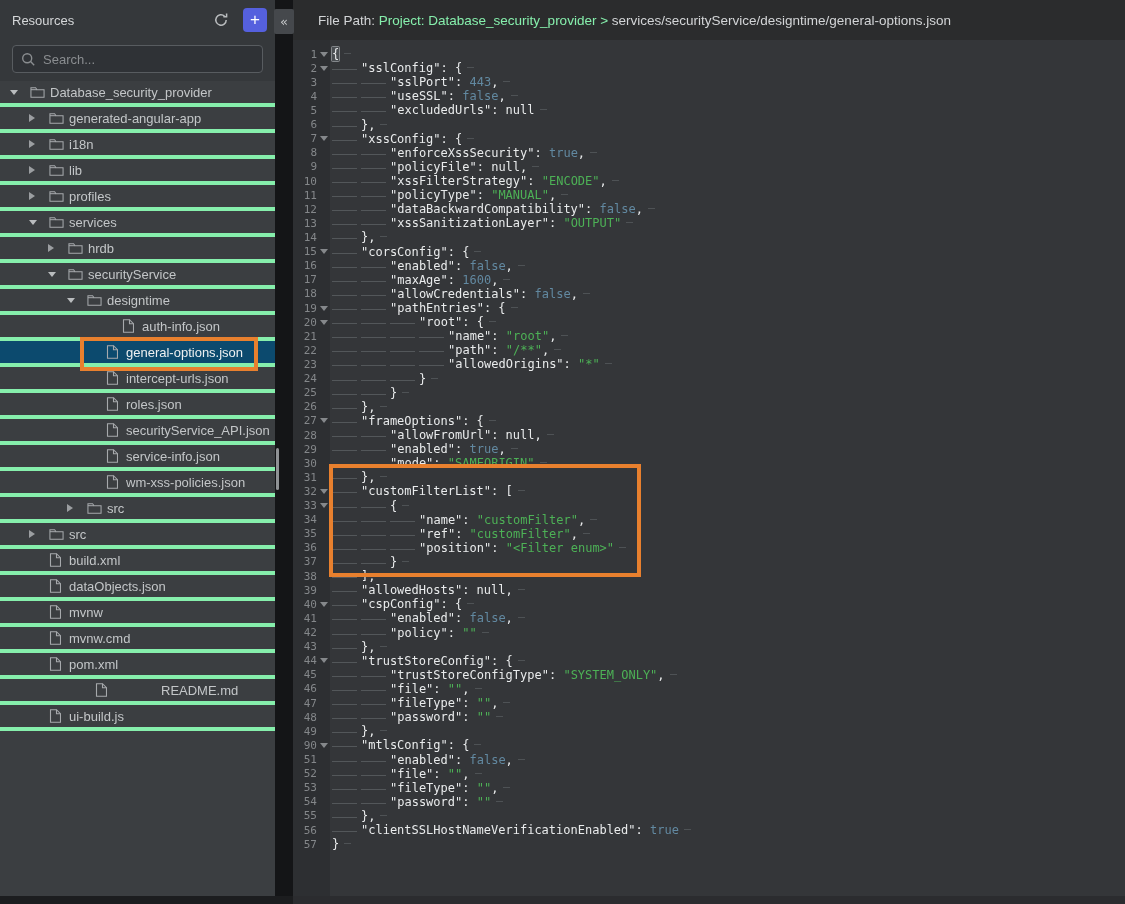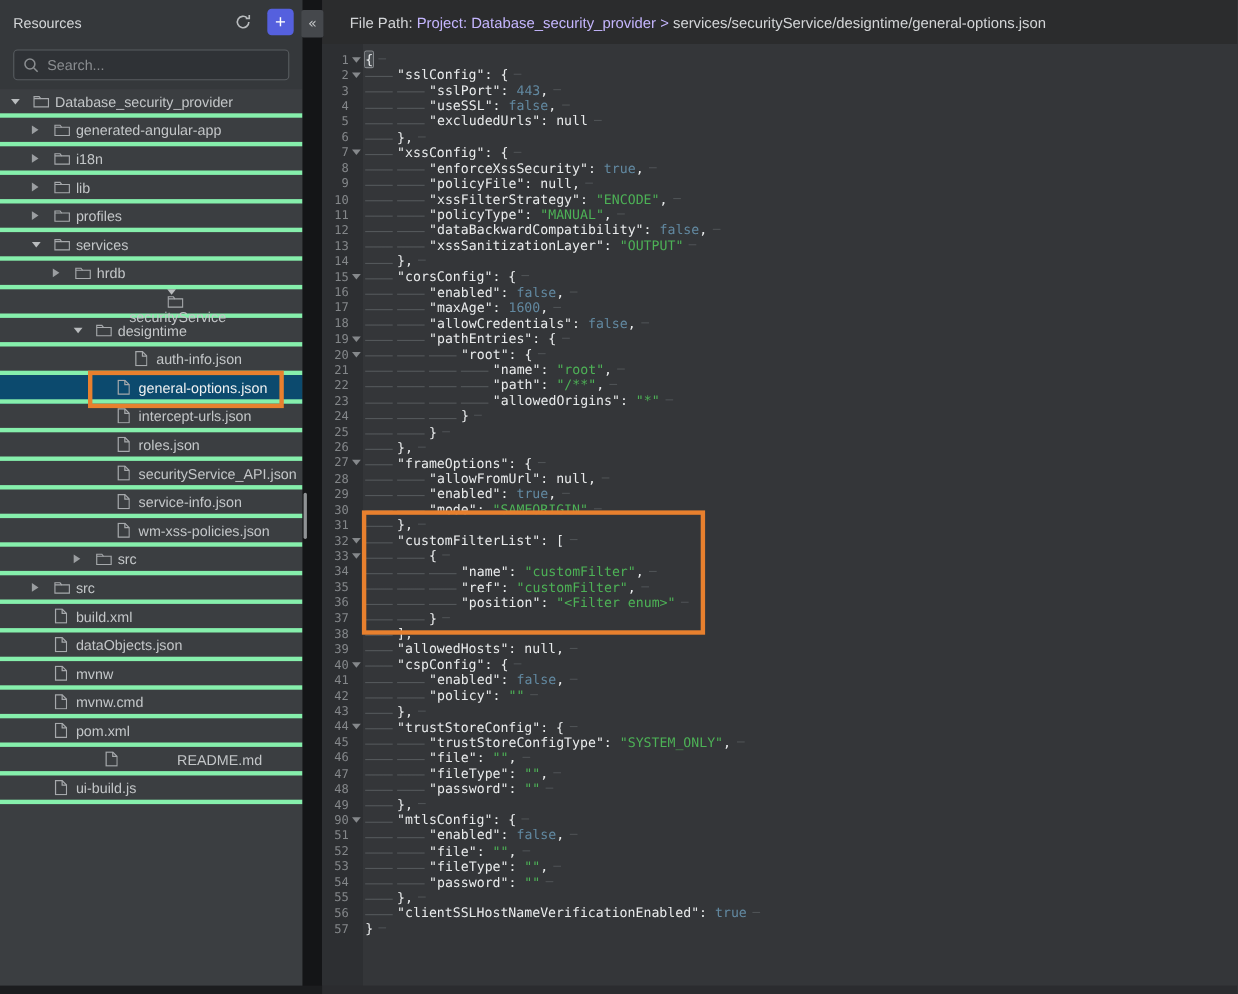--- a/index.html
+++ b/index.html
@@ -72,21 +72,21 @@
     background:#8f9295; border-radius:2px; z-index:6; cursor:pointer;
   }
 
   
   .topbar {
     position:absolute; left:293px; top:0; width:832px; height:40px;
     background:#2b2c2d; display:flex; align-items:center; padding-left:25px;
     font-size:13.5px; white-space:pre;
   }
   .tb-bright { color:#d3d5d7; }
-  .tb-dim { color:#c4b5fd; }
+  .tb-dim { color:#86efac; }
 
   
   .editor { position:absolute; left:293px; top:40px; width:832px; height:864px; background:#343639; }
   .gutter-bg { position:absolute; left:0; top:0; width:37px; height:100%; background:#2d2f32; }
   .code-lines { position:absolute; left:0; top:0; right:0; padding-top:7px; }
   .cl { height:14.12px; display:flex; align-items:center; }
   .ln {
     width:24px; flex:0 0 auto; text-align:right; color:#84878a;
     font-family:"DejaVu Sans Mono", monospace; font-size:11px;
   }
@@ -223,21 +223,21 @@
           <span class="tri-right"></span>
         </span>
         <span class="node-icon">
           <svg width="15" height="13" viewBox="0 0 16 13">
             <path d="M1 1.5 h5 l1.5 2 h7.5 v8 h-14 z" fill="none" stroke="#a6a9ac" stroke-width="1.1"></path>
             <path d="M1 3.5 h6.5" fill="none" stroke="#a6a9ac" stroke-width="1.1"></path>
           </svg>
         </span>
         <span class="lbl">hrdb</span>
       </div>
-      <div class="tree-row" style="padding-left: 48px; flex-direction: column;">
+      <div class="tree-row" style="padding-left: 48px;">
         <span class="arrow-slot">
           <span class="tri-down"></span>
         </span>
         <span class="node-icon">
           <svg width="15" height="13" viewBox="0 0 16 13">
             <path d="M1 1.5 h5 l1.5 2 h7.5 v8 h-14 z" fill="none" stroke="#a6a9ac" stroke-width="1.1"></path>
             <path d="M1 3.5 h6.5" fill="none" stroke="#a6a9ac" stroke-width="1.1"></path>
           </svg>
         </span>
         <span class="lbl">securityService</span>

